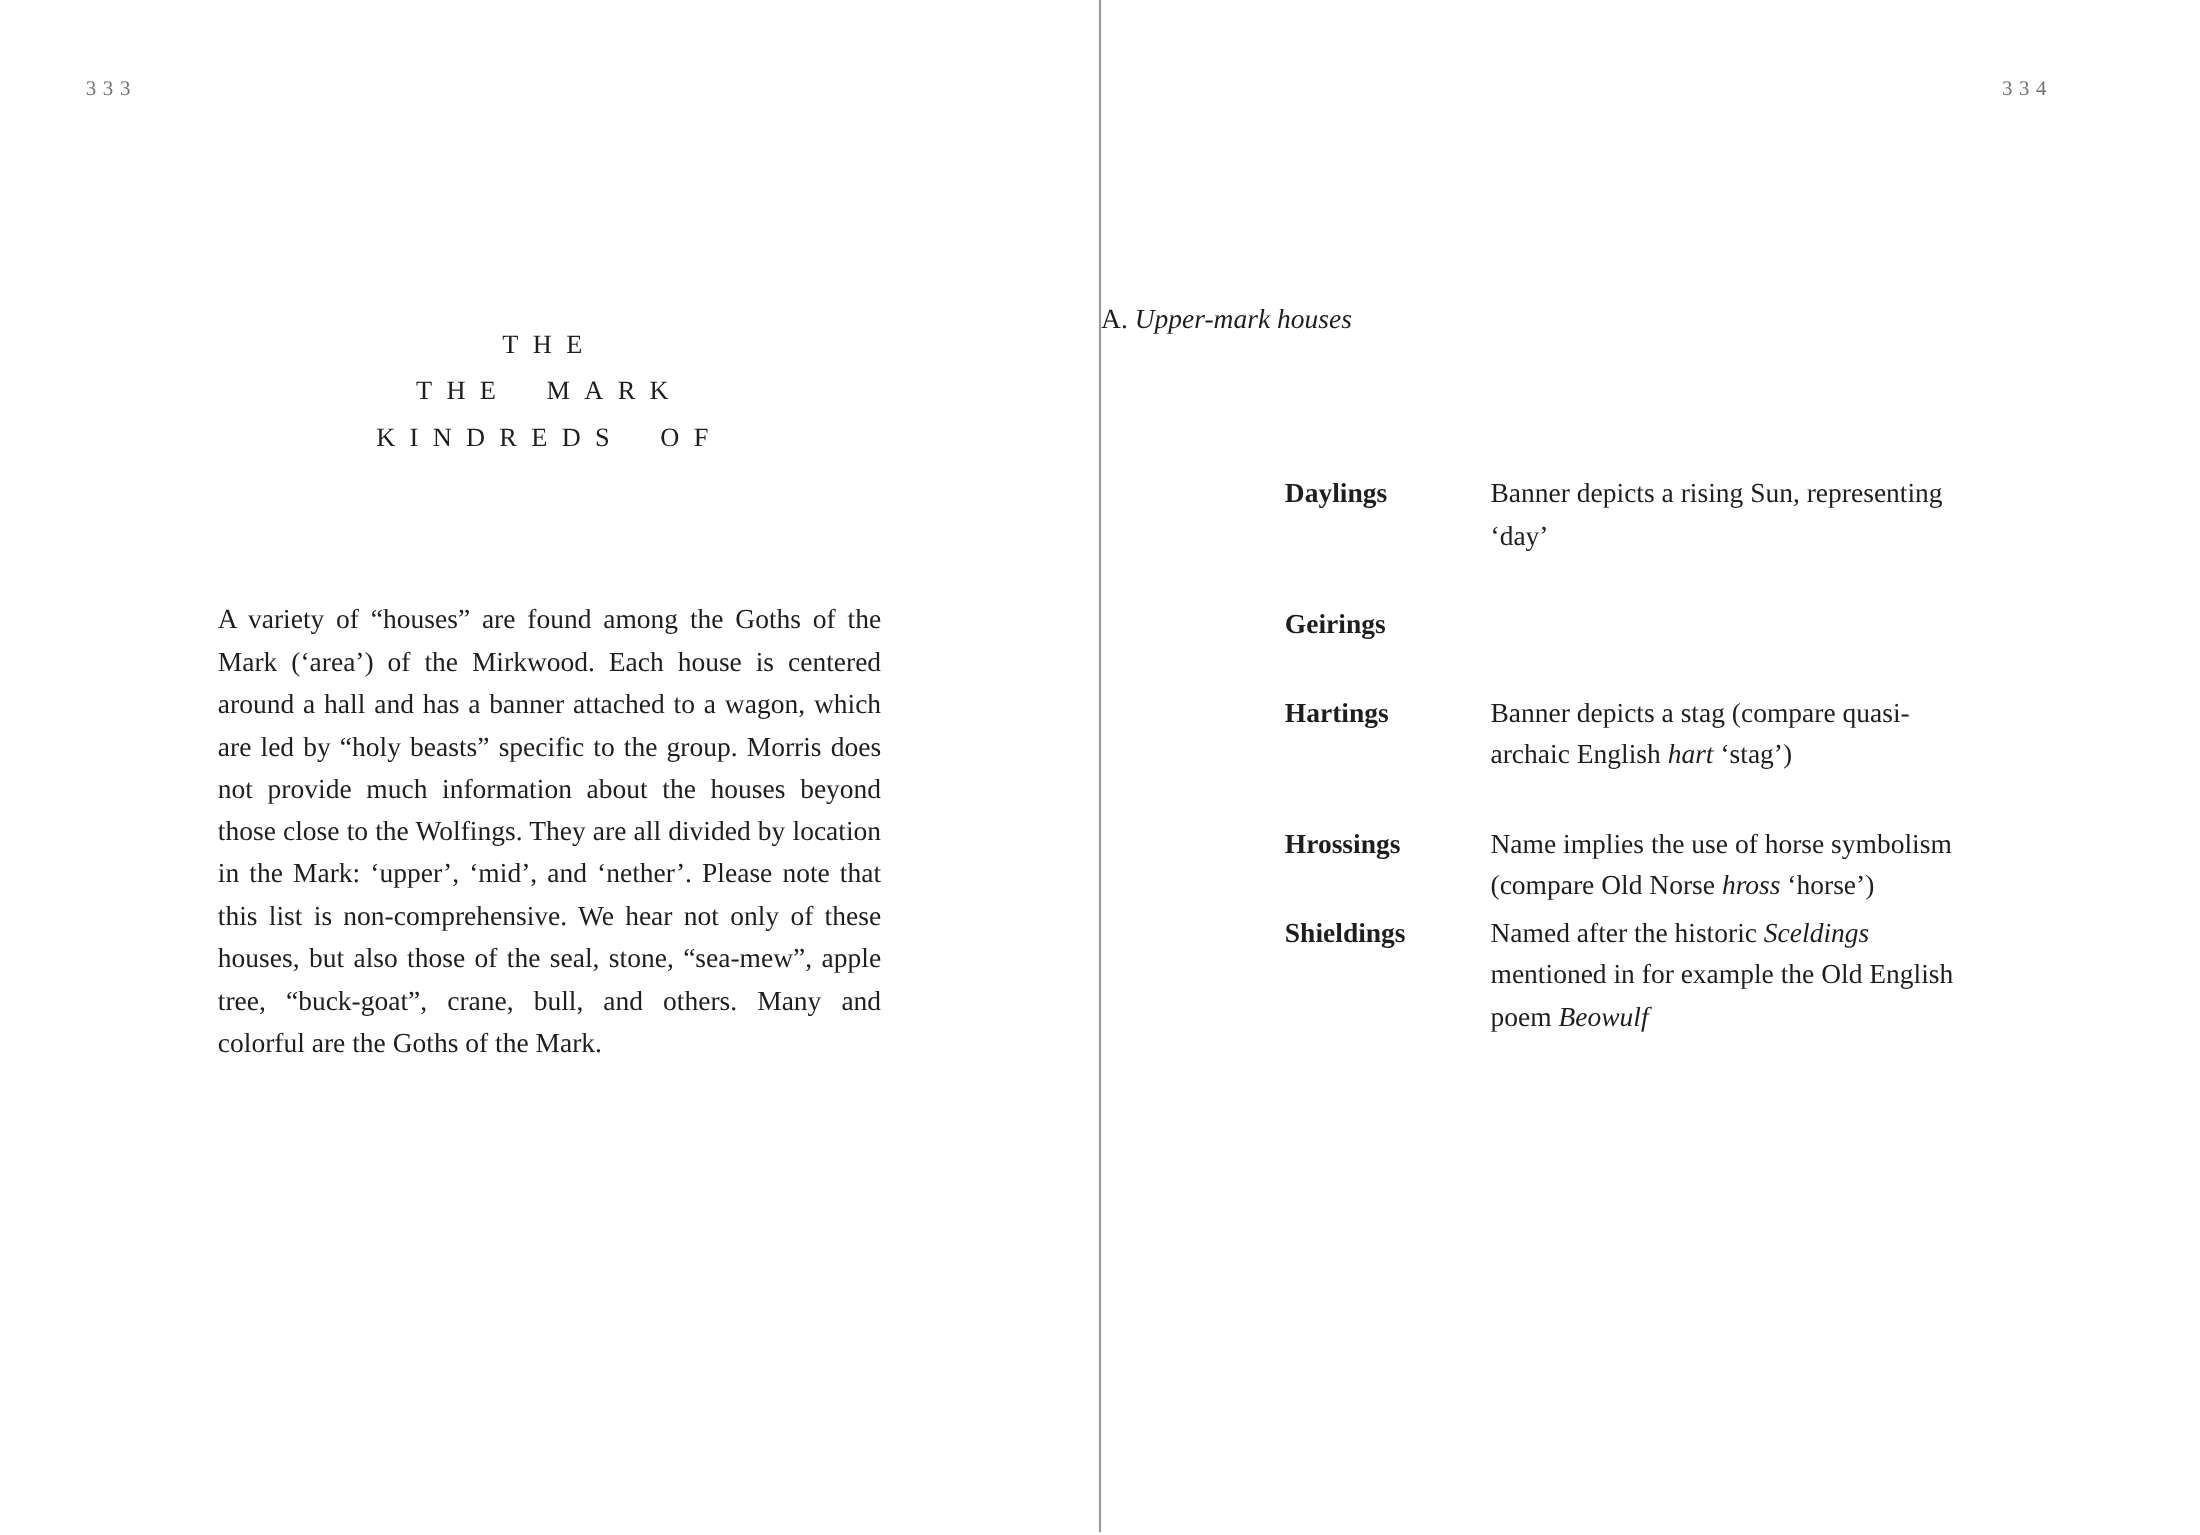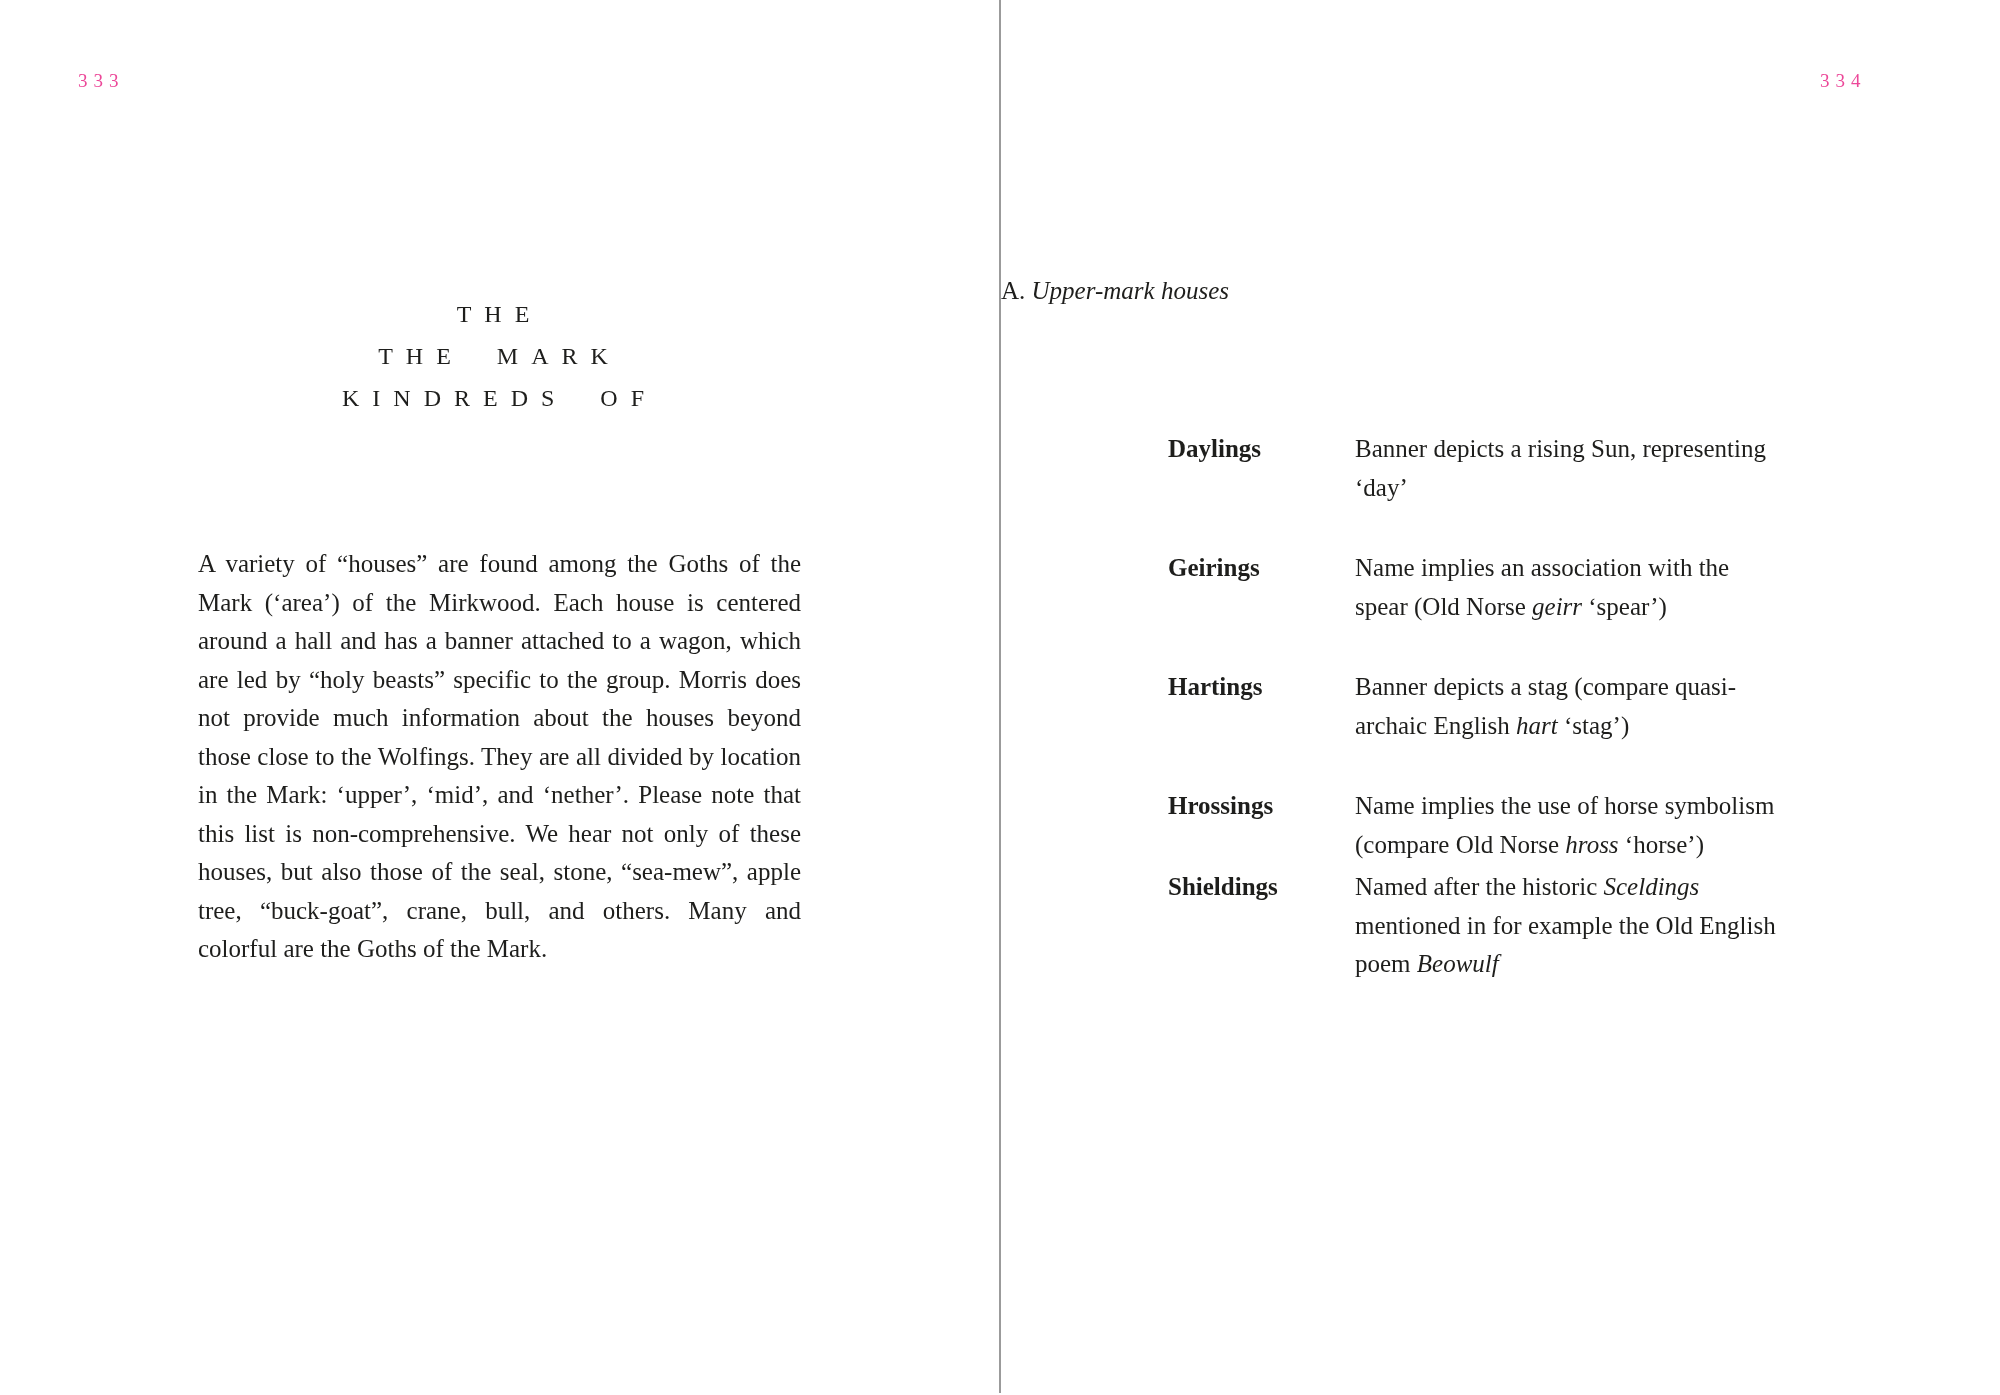--- a/index.html
+++ b/index.html
@@ -22,21 +22,21 @@
     top: 0;
     width: 2px;
     height: 1393px;
     background: #9b9b9b;
   }
   .page-number {
     position: absolute;
     top: 70px;
     font-size: 19px;
     letter-spacing: 6px;
-    color: #ec4899;
+    color: #737373;
     white-space: nowrap;
   }
   .page-number.left  { left: 78px; }
   .page-number.right { left: 1820px; }
 
   
   .chapter-title {
     position: absolute;
     left: 198px;
     top: 293px;
@@ -126,21 +126,20 @@
       <span class="section-title-italic">Upper-mark houses</span>
     </h2>
 
     <div class="house-list" id="house-list">
         <div class="house-entry">
           <div class="house-term">Daylings</div>
           <div class="house-desc"><span>Banner depicts a rising Sun, representing ‘day’</span></div>
         </div>
         <div class="house-entry">
           <div class="house-term">Geirings</div>
-          <div class="house-desc"><span>Name implies an association with the spear (Old Norse </span><i>geirr</i><span> ‘spear’)</span></div>
         </div>
         <div class="house-entry">
           <div class="house-term">Hartings</div>
           <div class="house-desc"><span>Banner depicts a stag (compare quasi-archaic English </span><i>hart</i><span> ‘stag’)</span></div>
         </div>
         <div class="house-entry">
           <div class="house-term">Hrossings</div>
           <div class="house-desc"><span>Name implies the use of horse symbolism (compare Old Norse </span><i>hross</i><span> ‘horse’)</span></div>
         </div>
         <div class="house-entry">

